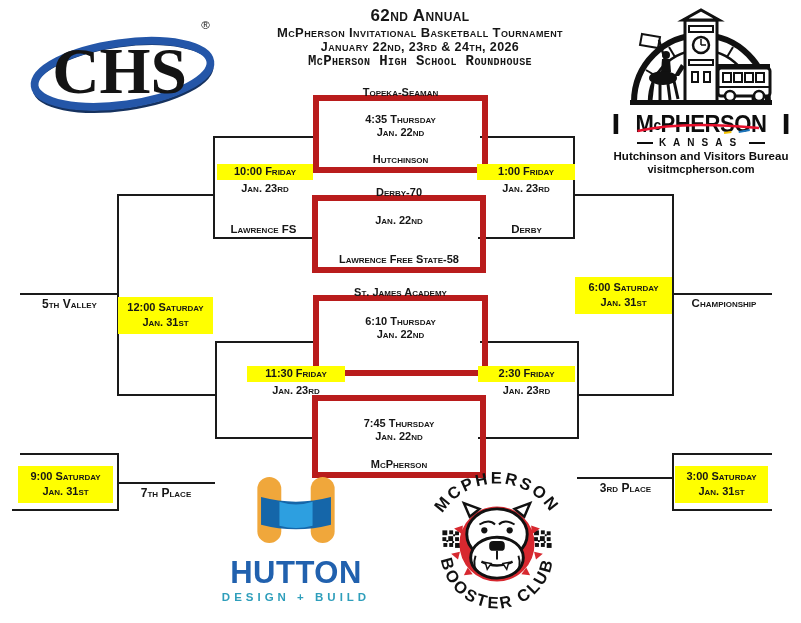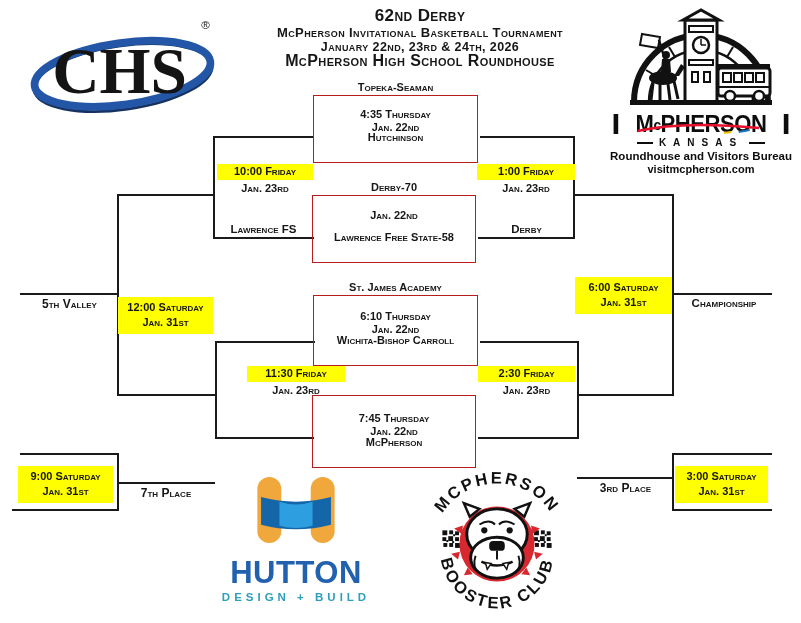--- a/index.html
+++ b/index.html
@@ -7,30 +7,30 @@
     position:relative;width:801px;height:623px;background:#ffffff;
     font-family:"Liberation Sans", sans-serif;color:#161616;overflow:hidden;
     margin:0 auto;
   }
   
   .header{position:absolute;left:218px;top:6px;width:404px;text-align:center;}
   .header div{font-variant:small-caps;font-weight:700;letter-spacing:.4px;}
   .t1{font-size:17px;line-height:19px;}
   .t2{font-size:13px;line-height:15px;}
   .t3{font-size:12.5px;line-height:14px;}
-  .t4{font-size:16px;line-height:14px;}
+  .t4{font-size:14px;line-height:14px;font-family:Liberation Mono, monospace;}
   
   .ln{position:absolute;background:#1a1a1a;}
   .h{height:2px;}
   .v{width:2px;}
   
-  .game{position:absolute;border:1px solid #b91c1c;background:transparent;text-align:center;}
+  .game{position:absolute;border:6px solid #b91c1c;background:transparent;text-align:center;}
   .team,.time,.date,.plc{font-variant:small-caps;font-weight:700;font-size:11px;line-height:13px;white-space:nowrap;}
   .box-top{position:absolute;bottom:calc(100% + 2px);left:-10px;right:-10px;text-align:center;}
-  .box-bottom{position:absolute;bottom:18px;left:-6px;right:-6px;text-align:center;}
+  .box-bottom{position:absolute;bottom:1px;left:-6px;right:-6px;text-align:center;}
   .box-mid{position:absolute;left:0;right:0;text-align:center;}
   .box-mid .date{}
   
   .fri{position:absolute;text-align:center;}
   .fri .hl{background:#FFFF00;padding:1px 0 2px 0;}
   .fri .date{padding-top:2px;}
   .sat{position:absolute;text-align:center;background:#FFFF00;padding:3px 0 4px 0;}
   .sat div{font-variant:small-caps;font-weight:700;font-size:11px;line-height:15px;white-space:nowrap;}
   .plc-lbl{position:absolute;text-align:center;font-variant:small-caps;font-weight:700;font-size:12px;white-space:nowrap;}
   
@@ -53,21 +53,21 @@
   .hutton-tag{font-weight:700;font-size:11.5px;letter-spacing:4px;color:#2E9EBB;margin-top:2px;}
   
   .booster{position:absolute;left:418px;top:466px;width:158px;height:156px;}
 </style>
 </head>
 <body>
 
 <div class="canvas">
 
   <div class="header">
-    <div class="t1">62nd Derby</div>
+    <div class="t1">62nd Annual</div>
     <div class="t2">McPherson Invitational Basketball Tournament</div>
     <div class="t3">January 22nd, 23rd &amp; 24th, 2026</div>
     <div class="t4">McPherson High School Roundhouse</div>
   </div>
 
   <svg class="chs-logo" viewBox="0 0 200 112">
     <g transform="rotate(-8 100 62)">
       <ellipse cx="100" cy="66" rx="93" ry="33" fill="none" stroke="#16325F" stroke-width="3"></ellipse>
       <ellipse cx="100" cy="62" rx="92" ry="32" fill="none" stroke="#2456A8" stroke-width="8"></ellipse>
     </g>
@@ -135,21 +135,21 @@
         <path d="M18,11 C55,3 105,4 150,8" fill="none" stroke="#E8112D" stroke-width="2.5"></path>
         <line x1="128" y1="12" x2="140" y2="10" stroke="#1B75BC" stroke-width="2"></line>
         <line x1="112" y1="13" x2="120" y2="12" stroke="#F5C400" stroke-width="2"></line>
       </svg>
     </div>
     <div class="cvb-state">
       <span class="cvb-dash"></span>
       <span>KANSAS</span>
       <span class="cvb-dash"></span>
     </div>
-    <div class="cvb-l1">Roundhouse and Visitors Bureau</div>
+    <div class="cvb-l1">Hutchinson and Visitors Bureau</div>
     <div class="cvb-l2">visitmcpherson.com</div>
   </div>
 
   <div class="ln h" style="left:213px;top:136px;width:100px;"></div>
   <div class="ln h" style="left:480px;top:136px;width:95px;"></div>
   <div class="ln h" style="left:213px;top:237px;width:101px;"></div>
   <div class="ln h" style="left:478px;top:237px;width:97px;"></div>
   <div class="ln h" style="left:215px;top:341px;width:100px;"></div>
   <div class="ln h" style="left:480px;top:341px;width:99px;"></div>
   <div class="ln h" style="left:215px;top:437px;width:99px;"></div>
@@ -196,21 +196,20 @@
     </div>
     <div class="box-bottom team">Lawrence Free State-58</div>
   </div>
 
   <div class="game" style="left:313px;top:295px;width:163px;height:69px;">
     <div class="box-top team">St. James Academy</div>
     <div class="box-mid" style="top:14px;">
       <div class="time">6:10 Thursday</div>
       <div class="date">Jan. 22nd</div>
     </div>
-    <div class="box-bottom team">Wichita-Bishop Carroll</div>
   </div>
 
   <div class="game" style="left:312px;top:395px;width:162px;height:71px;">
     <div class="box-mid" style="top:16px;">
       <div class="time">7:45 Thursday</div>
       <div class="date">Jan. 22nd</div>
     </div>
     <div class="box-bottom team">McPherson</div>
   </div>
 

